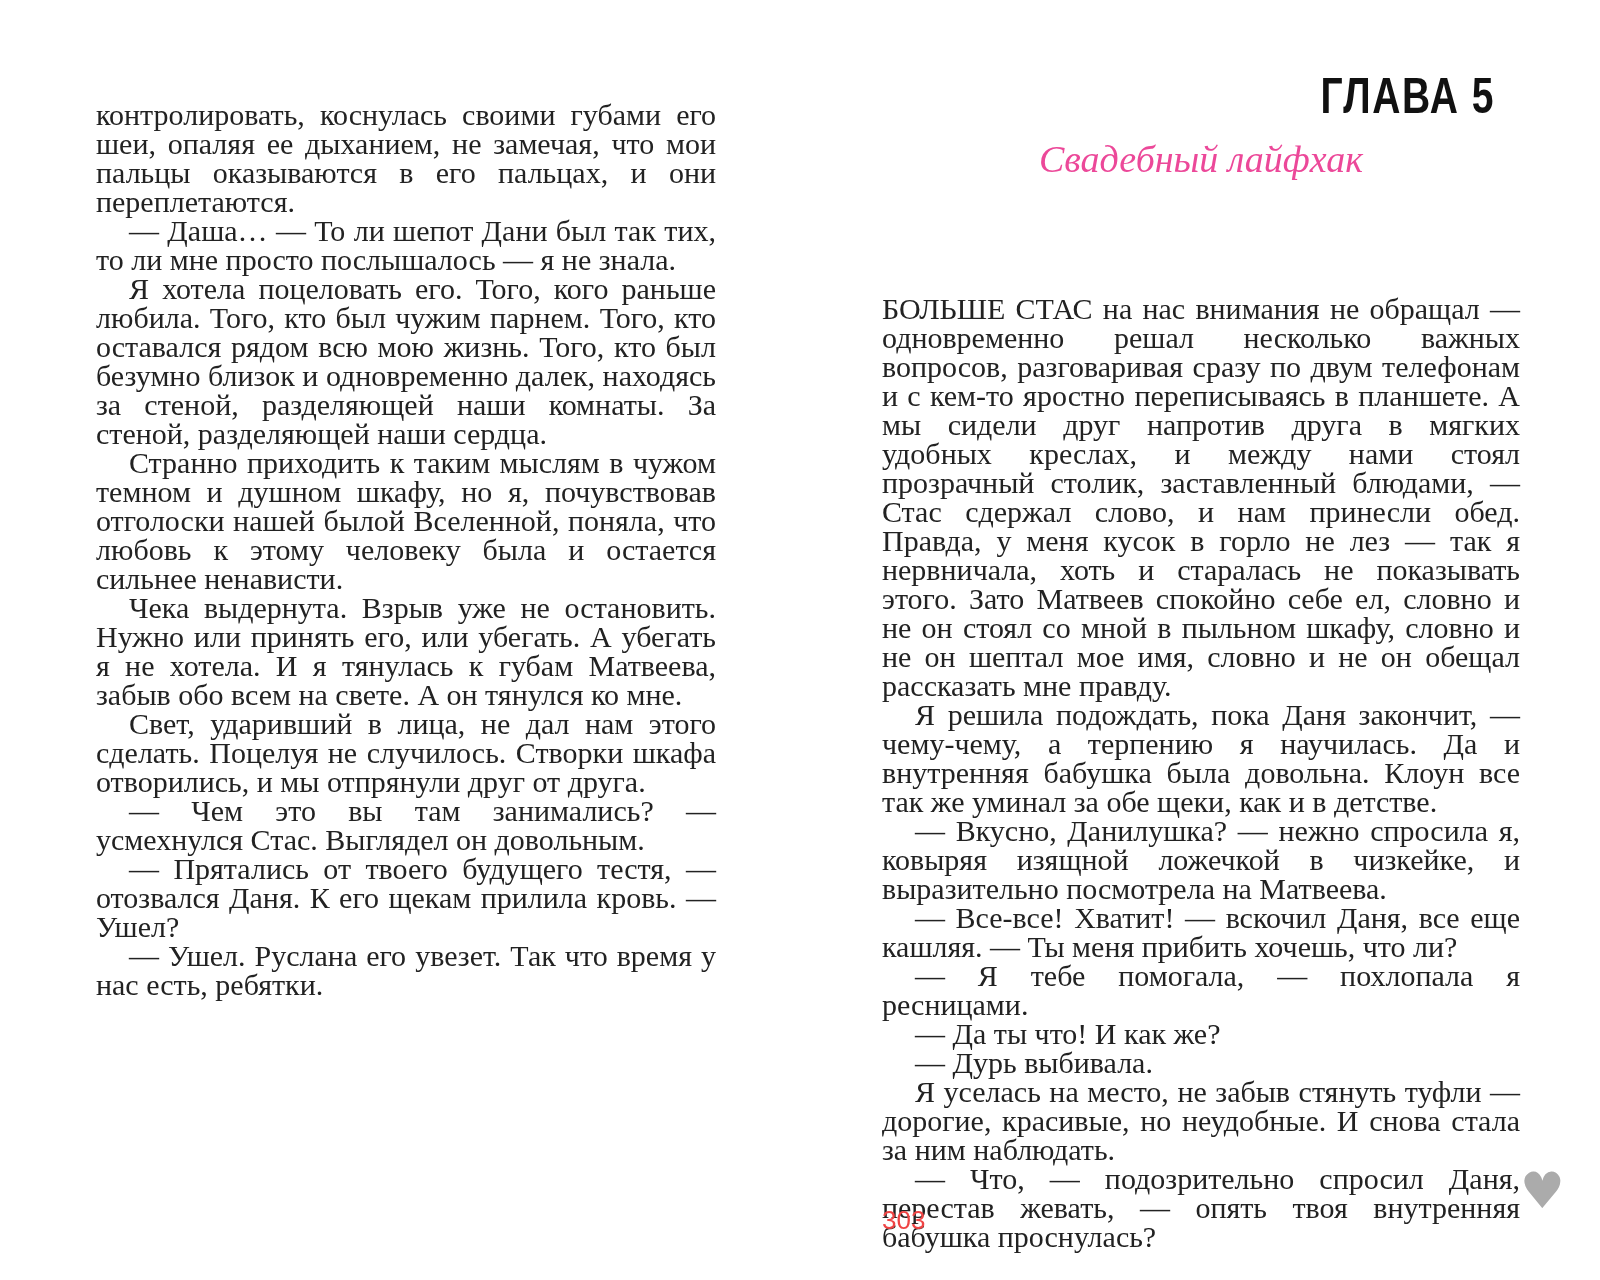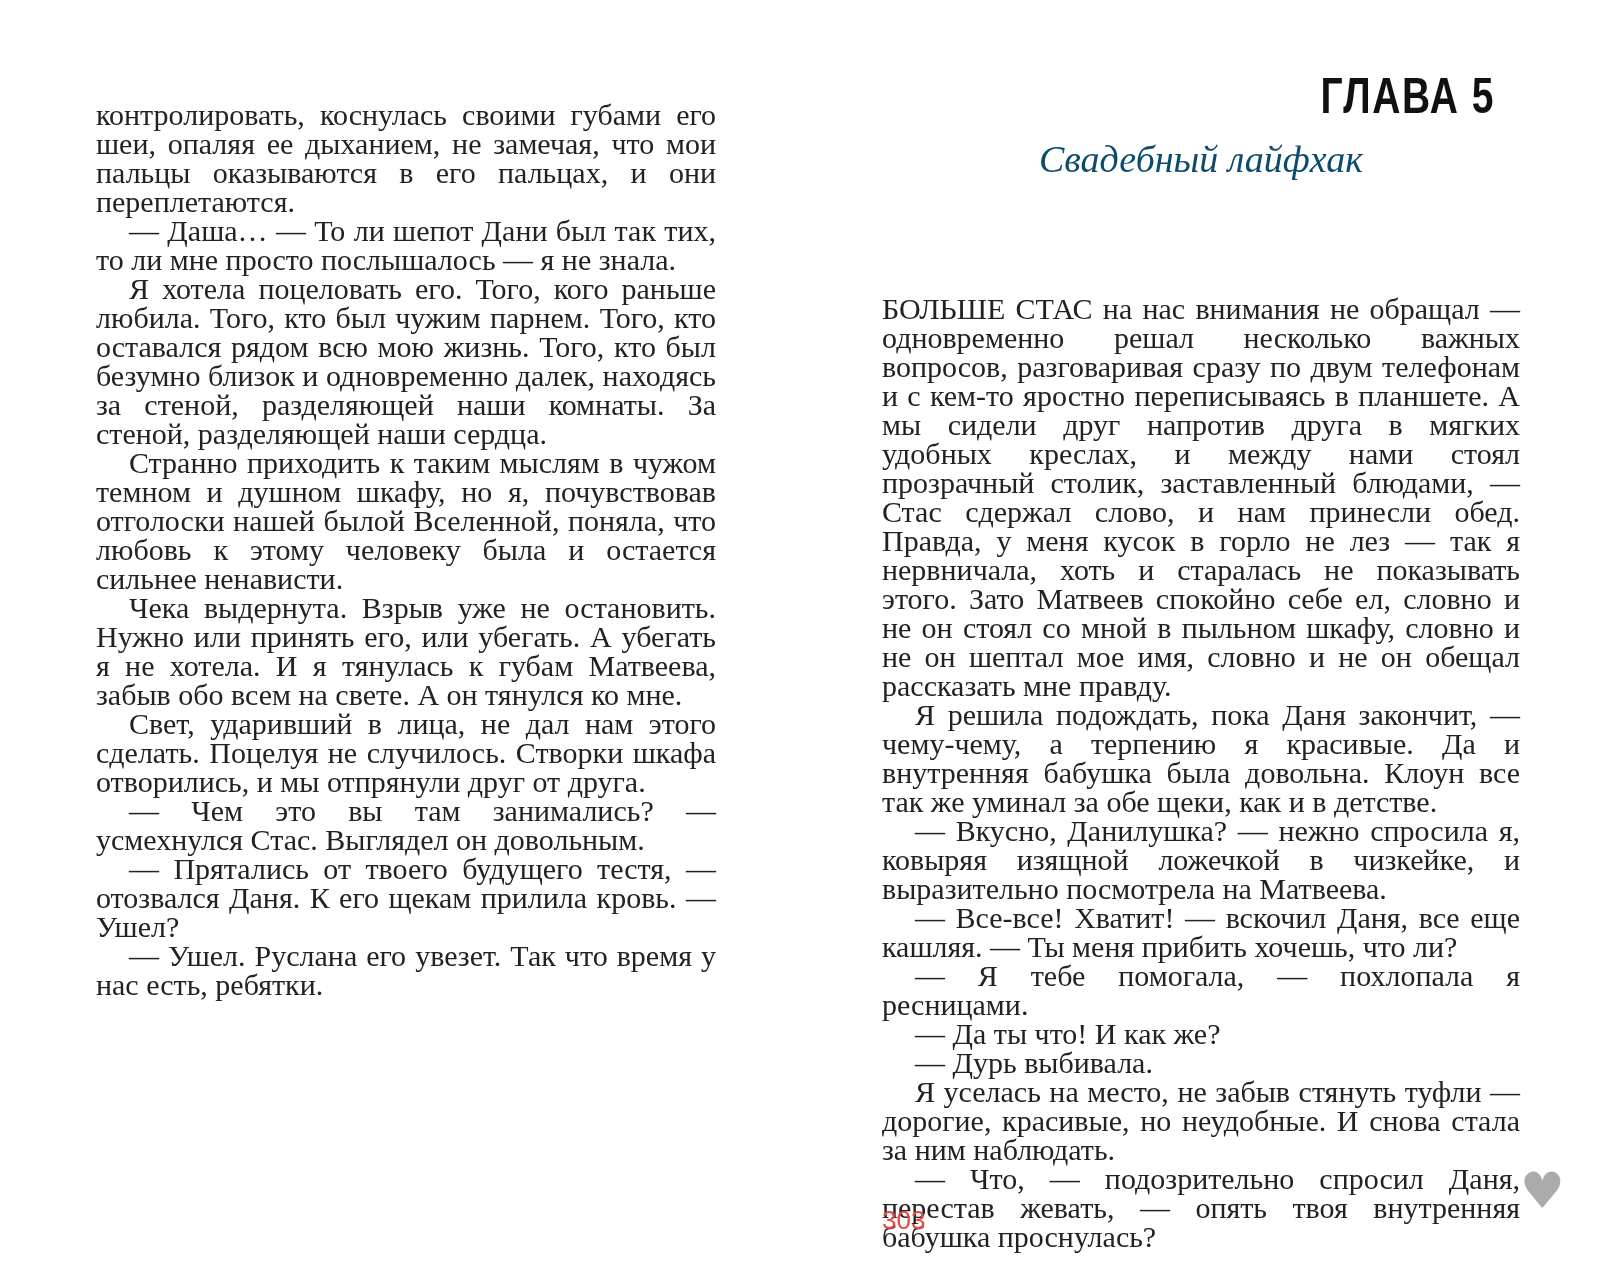--- a/index.html
+++ b/index.html
@@ -58,21 +58,21 @@
     transform-origin: center;
   }
   .chapter-subtitle {
     margin: 14px 0 0 0;
     text-align: center;
     font-family: "Liberation Serif", serif;
     font-style: italic;
     font-weight: normal;
     font-size: 38px;
     line-height: 46px;
-    color: #0c4a6e;
+    color: #ec4899;
   }
   .body-text {
     margin-top: 112px;
   }
   .footer-pagenum {
     position: absolute;
     left: 882px;
     top: 1206px;
     width: 638px;
     font-family: "Liberation Sans", sans-serif;
@@ -107,21 +107,21 @@
     <p class="para">— Чем это вы там занимались? — усмехнулся Стас. Выглядел он довольным.</p>
     <p class="para">— Прятались от твоего будущего тестя, — отозвался Даня. К его щекам прилила кровь. — Ушел?</p>
     <p class="para">— Ушел. Руслана его увезет. Так что время у нас есть, ребятки.</p>
   </div>
 
   <div class="page page-right">
     <h1 class="chapter-title"><span class="squeeze">ГЛАВА 5</span></h1>
     <h2 class="chapter-subtitle">Свадебный лайфхак</h2>
     <div class="body-text">
       <p class="para noindent">БОЛЬШЕ СТАС на нас внимания не обращал — одновременно решал несколько важных вопросов, разговаривая сразу по двум телефонам и с кем-то яростно переписываясь в планшете. А мы сидели друг напротив друга в мягких удобных креслах, и между нами стоял прозрачный столик, заставленный блюдами, — Стас сдержал слово, и нам принесли обед. Правда, у меня кусок в горло не лез — так я нервничала, хоть и старалась не показывать этого. Зато Матвеев спокойно себе ел, словно и не он стоял со мной в пыльном шкафу, словно и не он шептал мое имя, словно и не он обещал рассказать мне правду.</p>
-      <p class="para">Я решила подождать, пока Даня закончит, — чему-чему, а терпению я красивые. Да и внутренняя бабушка была довольна. Клоун все так же уминал за обе щеки, как и в детстве.</p>
+      <p class="para">Я решила подождать, пока Даня закончит, — чему-чему, а терпению я научилась. Да и внутренняя бабушка была довольна. Клоун все так же уминал за обе щеки, как и в детстве.</p>
       <p class="para">— Вкусно, Данилушка? — нежно спросила я, ковыряя изящной ложечкой в чизкейке, и выразительно посмотрела на Матвеева.</p>
       <p class="para">— Все-все! Хватит! — вскочил Даня, все еще кашляя. — Ты меня прибить хочешь, что ли?</p>
       <p class="para">— Я тебе помогала, — похлопала я ресницами.</p>
       <p class="para">— Да ты что! И как же?</p>
       <p class="para">— Дурь выбивала.</p>
       <p class="para">Я уселась на место, не забыв стянуть туфли — дорогие, красивые, но неудобные. И снова стала за ним наблюдать.</p>
       <p class="para">— Что, — подозрительно спросил Даня, перестав жевать, — опять твоя внутренняя бабушка проснулась?</p>
     </div>
   </div>
 

